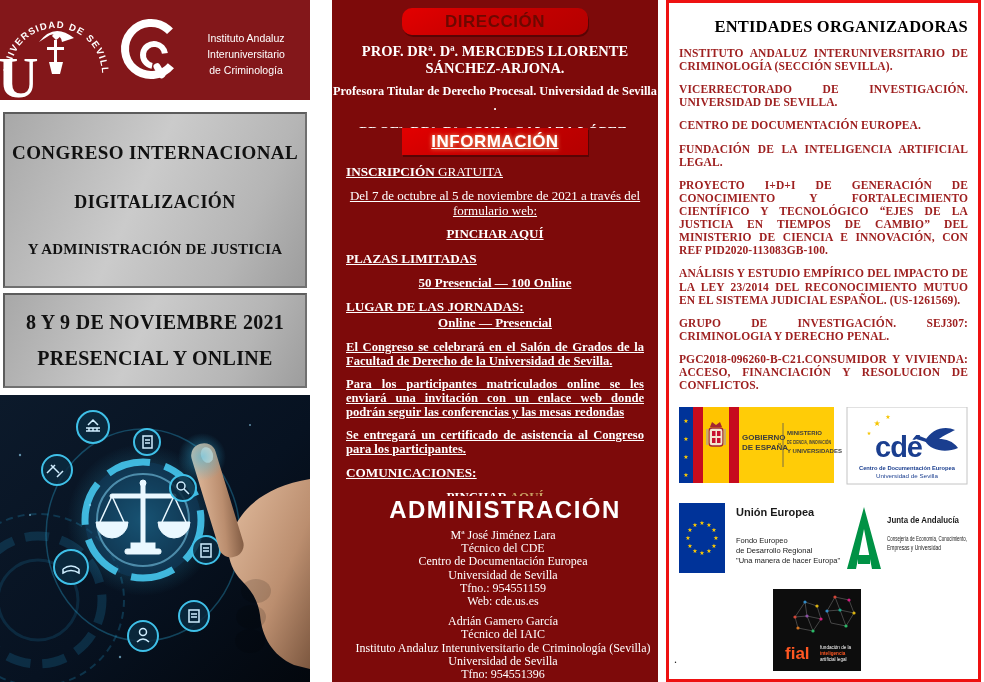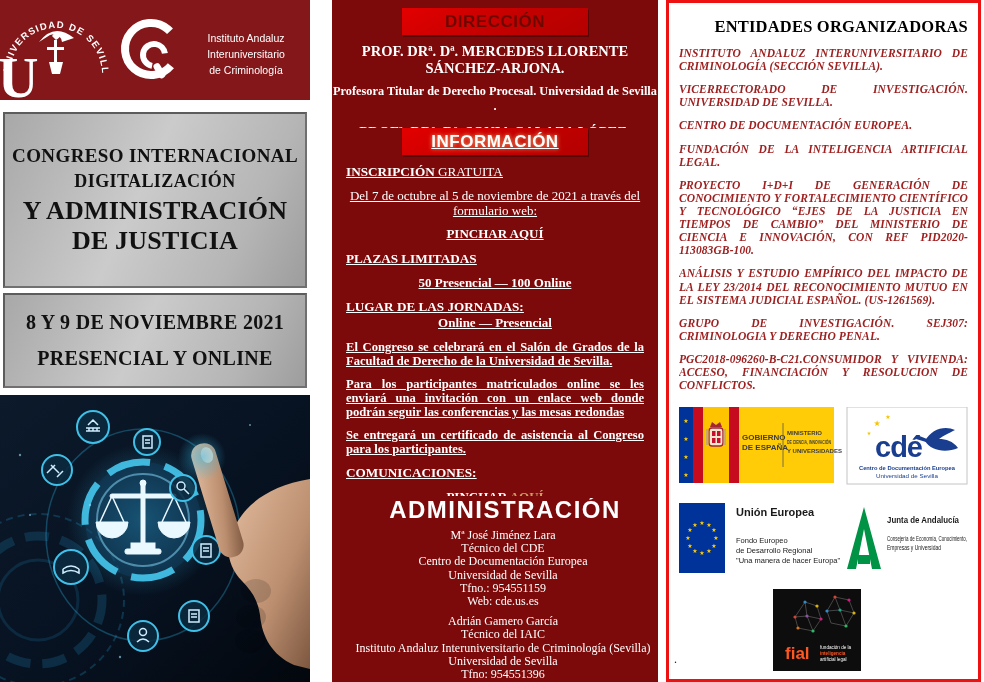--- a/index.html
+++ b/index.html
@@ -8,35 +8,35 @@
 
   
   .banner{position:absolute;left:0;top:0;width:310px;height:100px;background:#83171a;}
   .inst-text{position:absolute;left:186px;top:31px;width:120px;color:#fff;
              font-family:"Liberation Sans",sans-serif;font-size:10.5px;line-height:1.5;text-align:center;}
   .gbox{position:absolute;left:3px;width:304px;box-sizing:border-box;
         border:2px solid;border-color:#5c5c5c #707070 #707070 #5c5c5c;
         background:linear-gradient(115deg,#a8a8a8,#cbcbcb 45%,#b5b5b5 78%,#9d9d9d);
         display:flex;flex-direction:column;align-items:center;justify-content:center;
         color:#111;font-weight:bold;text-align:center;}
-  .gbox1{top:112px;height:176px;gap:4px;}
+  .gbox1{top:112px;height:176px;gap:28px;}
   .gbox2{top:293px;height:95px;gap:13px;}
   .g-line1{font-size:19px;letter-spacing:.4px;}
   .g-line2{font-size:18px;letter-spacing:.4px;}
-  .g-line3{font-size:26px;letter-spacing:.2px;}
+  .g-line3{font-size:15px;letter-spacing:.2px;}
   .g-date{font-size:20px;letter-spacing:.3px;}
   .photo{position:absolute;left:0;top:395px;width:310px;height:287px;background:#060b12;}
 
   
   .mid{position:absolute;left:332px;top:0;width:326px;height:682px;background:#7d0a0a;color:#fff;}
   .hdr{width:186px;height:27px;margin:0 auto;display:flex;align-items:center;justify-content:center;
        background:linear-gradient(150deg,#e30000,#c40000 55%,#b40000);
        box-shadow:1px 2px 0 rgba(60,0,0,.55);
        font-family:"Liberation Sans",sans-serif;font-weight:bold;font-size:17px;letter-spacing:.5px;}
-  .hdr-dir{color:#6d0800;}
+  .hdr-dir{color:#6d0800;border-radius:10px;}
   .hdr-info{color:#fff;text-shadow:0 0 4px rgba(255,230,150,.8);}
   .mid-top{position:absolute;top:8px;left:0;width:100%;height:120px;overflow:hidden;}
   .dir-name{font-size:14.5px;font-weight:bold;text-align:center;line-height:1.15;margin:8px 10px 0;}
   .dir-role{font-size:12.3px;font-weight:bold;text-align:center;margin-top:8px;}
   .mt{margin-top:10px;}
   .mid-info{position:absolute;top:128px;left:0;width:100%;height:368px;overflow:hidden;
             padding:0 14px;box-sizing:border-box;text-decoration:underline;}
   .ih{font-size:13.2px;font-weight:bold;text-decoration:underline;margin-top:9px;}
   .ih span{text-decoration:underline;}
   .ih .b{font-weight:bold;}
@@ -51,21 +51,21 @@
   .adm-h{font-family:"Liberation Sans",sans-serif;font-weight:bold;font-size:24px;
          letter-spacing:1.5px;line-height:1;margin-bottom:7px;padding-left:20px;}
   .admin-block{line-height:1.1;}
   .admin-block + .admin-block{margin-top:7px;}
   .admin-line{font-size:12px;line-height:13.2px;padding-left:16px;}
 
   
   .right{position:absolute;left:666px;top:0;width:315px;height:682px;box-sizing:border-box;
          border:3px solid #ee1111;background:#fff;padding:8px 10px 6px;}
   .r-title{font-size:16.5px;font-weight:bold;color:#000;text-align:right;margin:6px 0 10px;letter-spacing:.2px;}
-  .entity-list{height:352px;overflow:hidden;font-style:italic;}
+  .entity-list{height:352px;overflow:hidden;}
   .entity{color:#9e2020;font-weight:bold;font-size:11.5px;line-height:1.14;text-align:justify;
           letter-spacing:.1px;margin-bottom:10px;}
   .logos{position:absolute;left:10px;top:404px;width:292px;}
   .logo-row{display:block;}
   .row2{margin-top:16px;}
   .row3{margin-top:10px;margin-left:94px;}
   .footnote{position:absolute;left:5px;bottom:12px;font-size:12px;color:#222;}
 </style>
 </head>
 <body>

